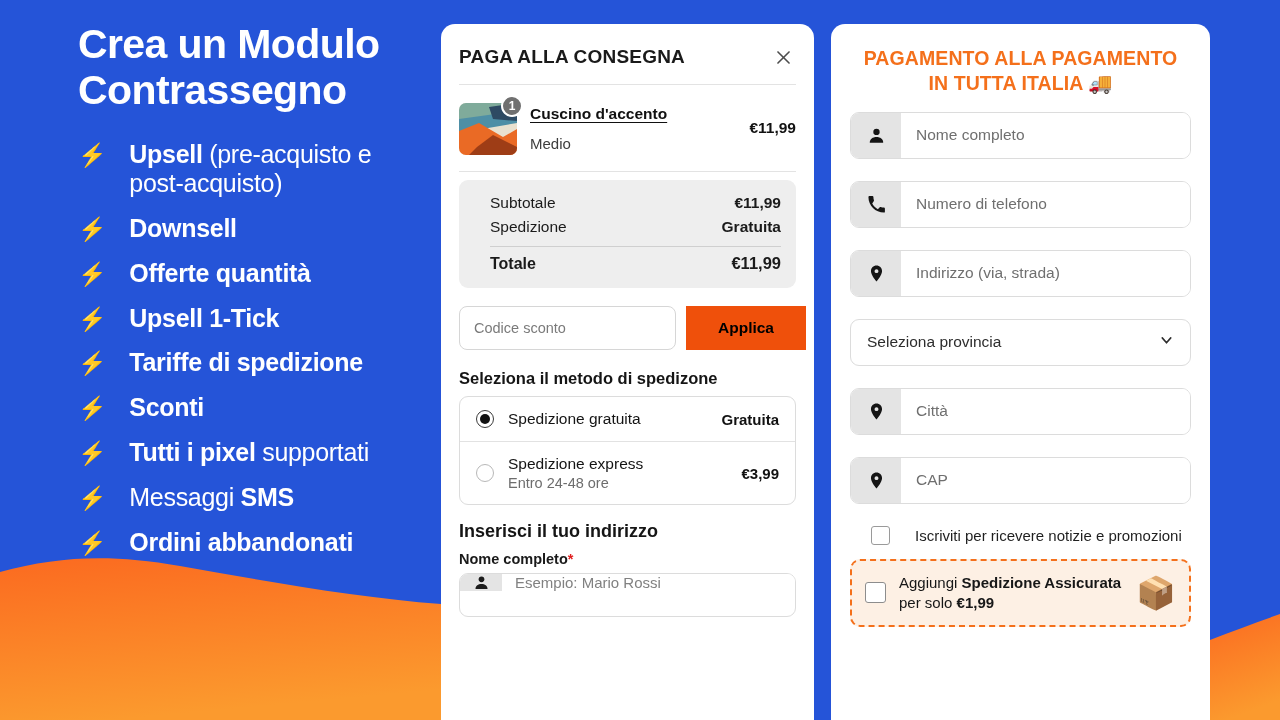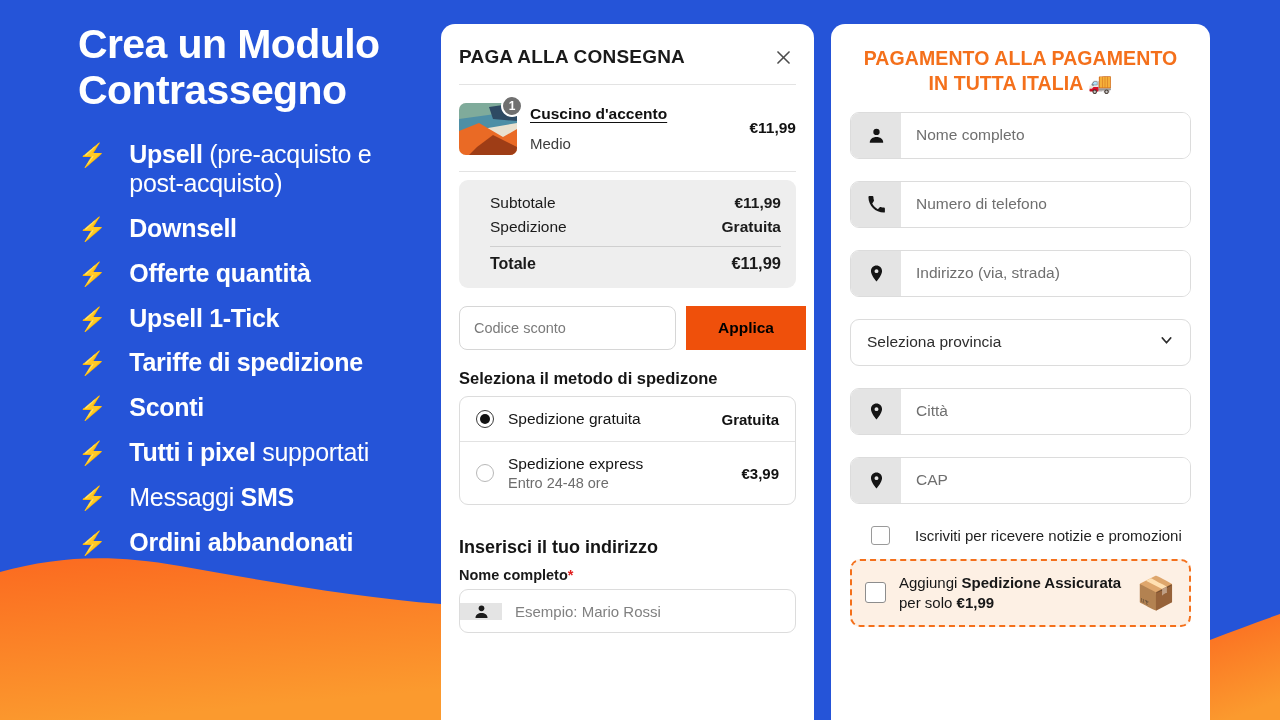--- a/index.html
+++ b/index.html
@@ -159,31 +159,31 @@
     content: ""; position: absolute;
     left: 2.5px; top: 2.5px; width: 10px; height: 10px;
     border-radius: 50%; background: #111;
   }
   .ship-labels { flex: 1 1 auto; }
   .ship-name { font-size: 15.5px; color: #141414; }
   .ship-sub { font-size: 14.5px; color: #6d6d6d; margin-top: 2px; }
   .ship-price { font-size: 15px; font-weight: 700; color: #111; white-space: nowrap; }
 
   .addr-title {
-    margin: 32px 18px 9px 18px;
+    margin: 16px 18px 9px 18px;
     font-size: 18px; font-weight: 700; color: #151515;
   }
   .field-label {
     margin: 0 18px 6px 18px;
     font-size: 14.5px; font-weight: 700; color: #1a1a1a;
   }
   .req { color: #e02020; }
 
   .ifield {
-    display: flex; align-items: center;
+    display: flex; align-items: flex-start;
     margin: 0 18px;
     border: 1px solid #dcdcdc; border-radius: 9px;
     overflow: hidden; background: #fff; height: 44px;
   }
   .ifield .ico {
     flex: 0 0 auto; width: 42px;
     background: #e4e4e4;
     display: flex; align-items: center; justify-content: center;
     color: #1c1c1c;
   }

